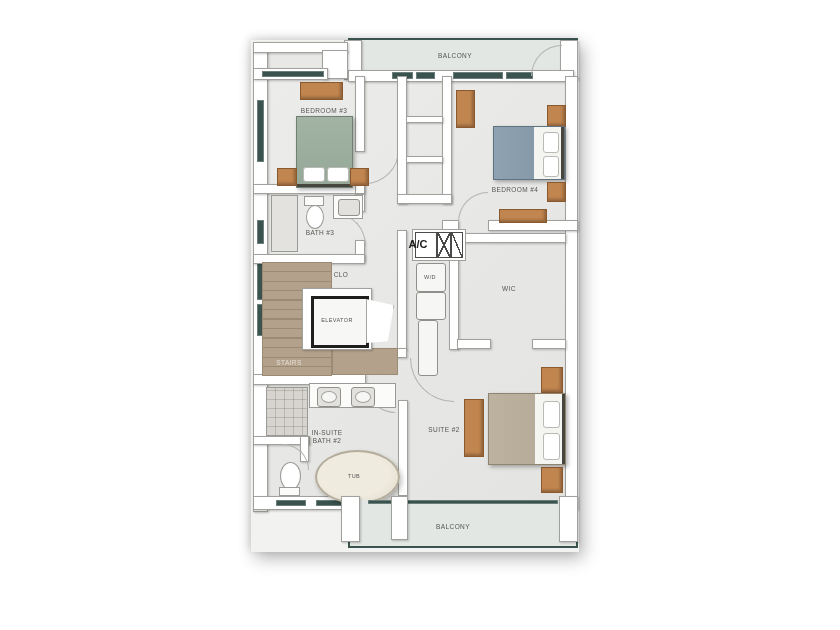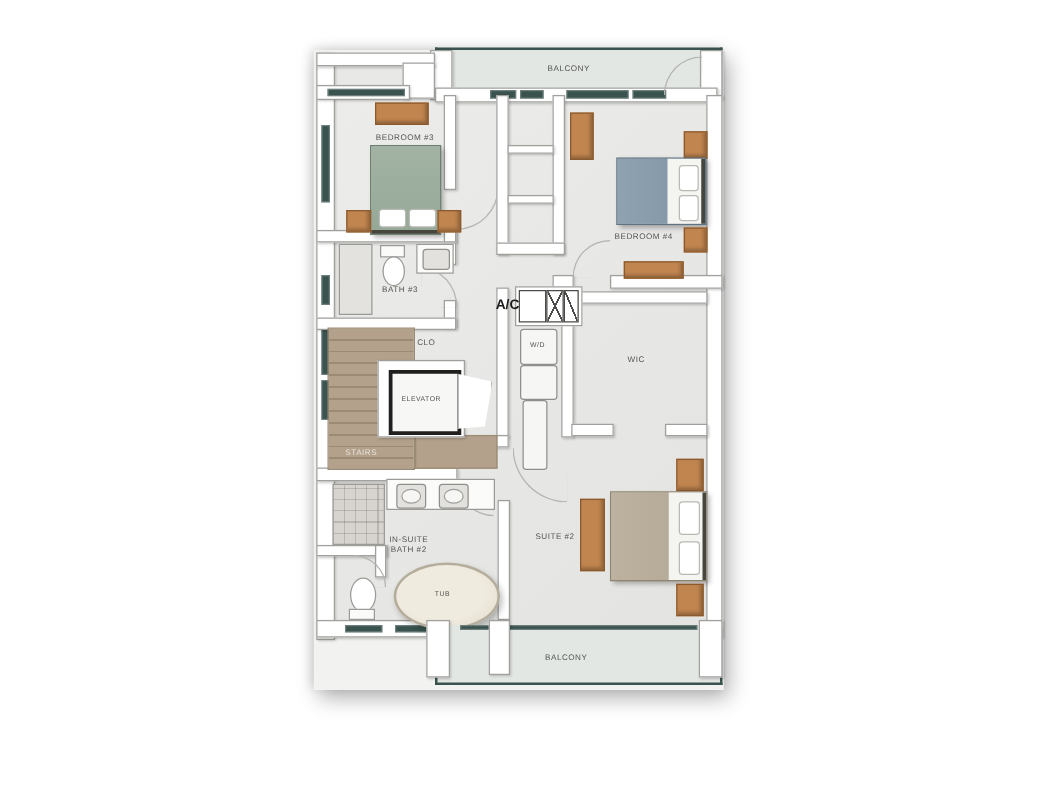--- a/index.html
+++ b/index.html
@@ -175,21 +175,21 @@
   <div class="label" style="left:341px;top:275px">CLO</div>
   <div class="abs wall" style="left:302px;top:288px;width:70px;height:62px"></div>
   <div class="elev-inner" style="left:311px;top:296px;width:52px;height:46px"></div>
   <div class="vestibule" style="left:366px;top:298px;width:26px;height:44px"></div>
   <div class="label tiny" style="left:337px;top:320px">ELEVATOR</div>
 
   <div class="abs wall" style="left:412px;top:229px;width:54px;height:32px;box-shadow:none"></div>
   <div class="abs" style="left:415px;top:232px;width:22px;height:26px;border:1px solid #4a4a48"></div>
   <div class="abs diagX" style="left:437px;top:232px;width:14px;height:26px;border:1px solid #4a4a48"></div>
   <div class="abs diag1" style="left:451px;top:232px;width:12px;height:26px;border:1px solid #4a4a48"></div>
-  <div class="label big" style="left:406px;top:245px">A/C</div>
+  <div class="label big" style="left:418px;top:245px">A/C</div>
   <div class="appliance" style="left:416px;top:263px;width:28px;height:27px"></div>
   <div class="appliance" style="left:416px;top:292px;width:28px;height:26px"></div>
   <div class="appliance" style="left:418px;top:320px;width:18px;height:54px"></div>
   <div class="label tiny" style="left:430px;top:277px">W/D</div>
 
   <div class="label" style="left:509px;top:289px">WIC</div>
 
   <div class="abs wood" style="left:456px;top:90px;width:19px;height:38px"></div>
   <div class="abs wood" style="left:547px;top:105px;width:19px;height:22px"></div>
   <div class="bed bed4" style="left:493px;top:126px;width:72px;height:54px">

